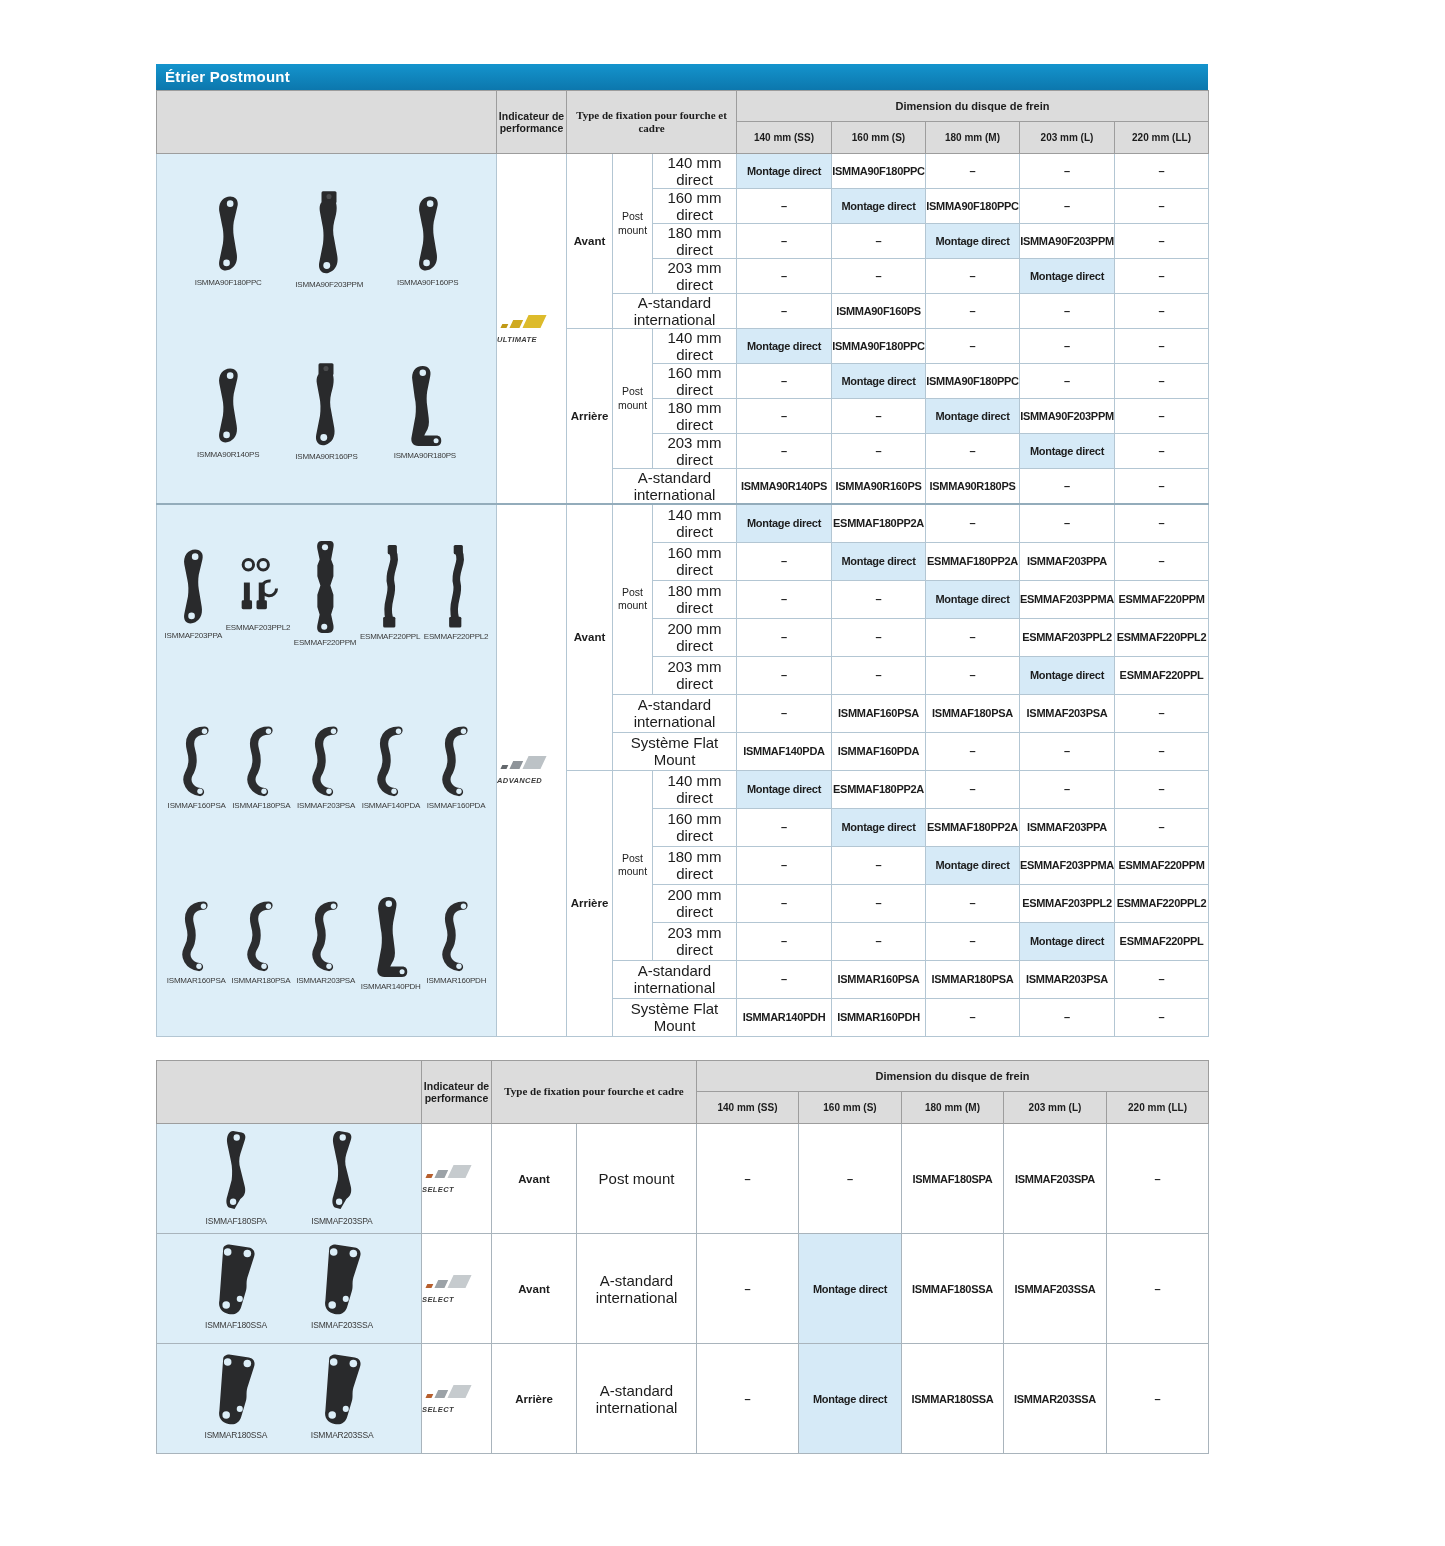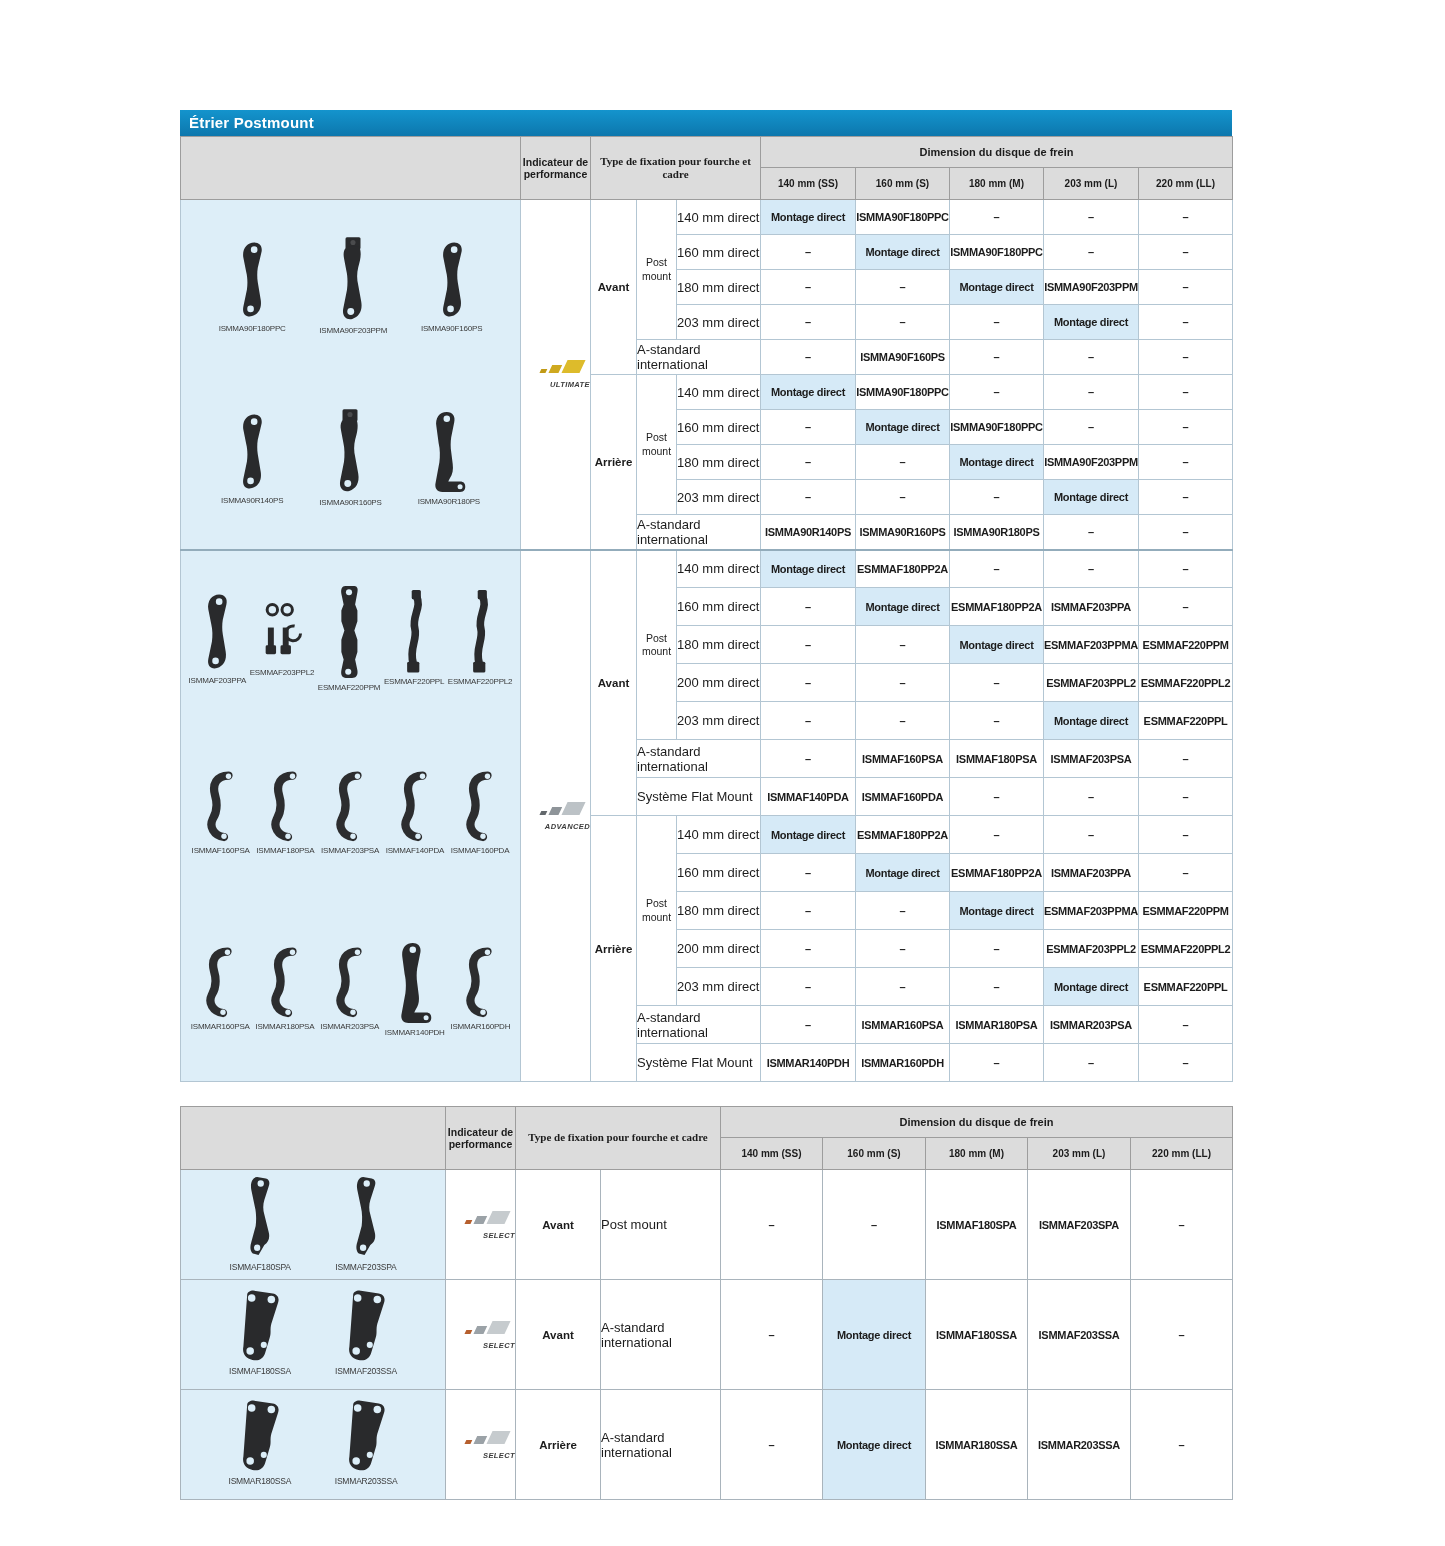--- a/index.html
+++ b/index.html
@@ -4,46 +4,46 @@
 <style>
   :root{
     --title-bar:#1494cd; --title-bar-dark:#0c77ad; --title-text:#ffffff;
     --header-bg:#dcdcdc; --header-border:#9d9d9d;
     --body-border:#b3c6d3; --panel-bg:#ddeef8; --highlight:#d6eaf7;
     --text:#1c1c1c; --adapter:#292a2c; --hole:#dceef8;
   }
   html,body{margin:0;padding:0;background:#ffffff;}
   body{font-family:"Liberation Sans","DejaVu Sans",sans-serif;color:var(--text);}
   .page{position:relative;width:1445px;height:1546px;background:#fff;overflow:hidden;}
-  .tbl-wrap{position:absolute;left:180px;width:1052px;margin-top:46px;}
+  .tbl-wrap{position:absolute;left:156px;width:1052px;}
   #t1{top:64px;}
   #t2{top:1060px;}
   .title-bar{height:26px;background:linear-gradient(180deg,var(--title-bar) 0%,var(--title-bar-dark) 100%);
     color:var(--title-text);font-weight:bold;font-size:15px;line-height:26px;padding-left:9px;
     box-sizing:border-box;letter-spacing:0.2px;}
   table{border-collapse:collapse;table-layout:fixed;width:1052px;}
   td,th{border:1px solid var(--body-border);padding:0;overflow:hidden;}
   thead th{background:var(--header-bg);border-color:var(--header-border);font-weight:bold;}
   th.perf-h{font-size:10.5px;line-height:1.15;}
   th.fix-h{font-size:11px;line-height:1.2;font-family:Liberation Serif, serif;}
   th.disc-h{font-size:11px;height:30px;}
   th.size-h{font-size:10px;height:31px;}
   td.panel{background:var(--panel-bg);vertical-align:top;}
   .panel-inner{display:flex;flex-direction:column;}
   .prod-row{flex:1 1 0;display:flex;align-items:center;justify-content:space-evenly;padding:2px 4px;}
   .prod{display:flex;flex-direction:column;align-items:center;gap:3px;}
   .prod-icon{display:flex;align-items:flex-end;justify-content:center;}
   .prod-code{font-size:8px;color:#3a3a3a;white-space:nowrap;letter-spacing:-0.2px;}
   #t2 .prod-code{font-size:8.5px;}
   td.tiercell{background:#fff;vertical-align:middle;}
-  .tier{display:flex;flex-direction:column;align-items:flex-end;justify-content:center;gap:1px;}
+  .tier{display:flex;flex-direction:column;align-items:flex-start;justify-content:center;gap:1px;}
   .tier-name{font-size:7.5px;font-weight:bold;font-style:italic;color:#3c3c3c;letter-spacing:0.4px;}
   td.pos{font-size:11.5px;font-weight:bold;text-align:center;background:#fff;}
   td.mount{font-size:10.5px;text-align:center;background:#fff;line-height:1.25;}
-  td.rowlabel{font-size:13px;text-align:left;background:#fff;}
+  td.rowlabel{font-size:15px;text-align:center;background:#fff;}
   td.val{font-size:11px;font-weight:bold;text-align:center;background:#fff;letter-spacing:-0.3px;}
   td.val.hl{background:var(--highlight);}
   tbody tr.sec-start td{border-top:2px solid #93acbb;}
   #t2 td{border-color:#a9b4bc;}
 </style>
 </head>
 <body>
 
 <div class="page">
 

